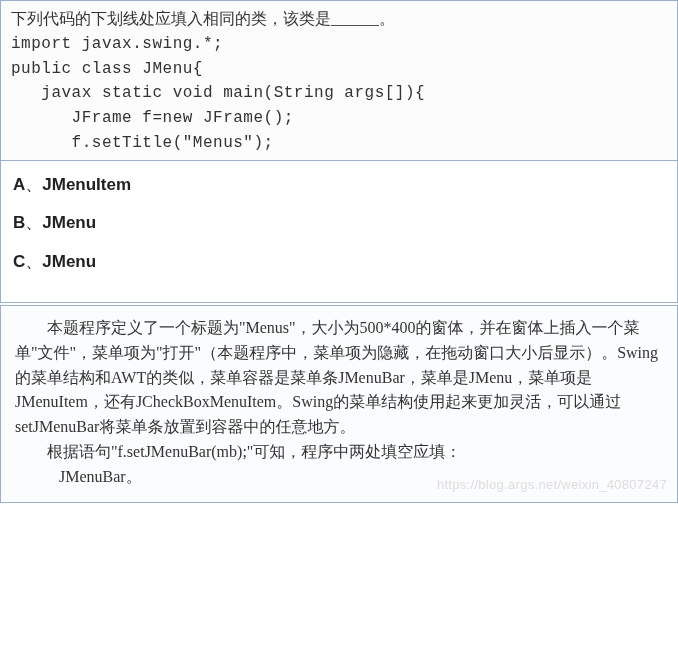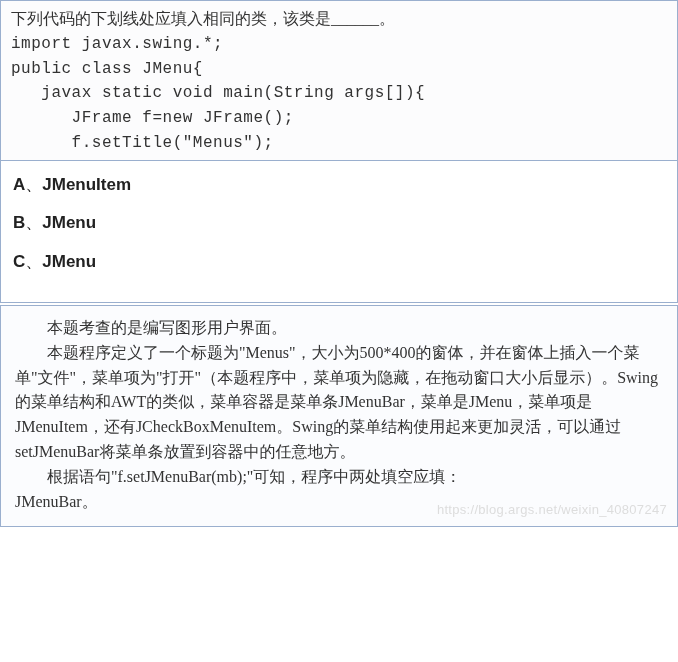--- a/index.html
+++ b/index.html
@@ -59,20 +59,21 @@
       color: #333;
       font-family: "SimSun", "宋体", serif;
       position: relative;
       margin-top: 2px;
     }
     .explain p {
       text-indent: 2em;
     }
     .explain p.noindent {
       text-indent: 0;
+      margin-left: 44px;
     }
     .watermark {
       position: absolute;
       right: 10px;
       bottom: 6px;
       color: #ddd;
       font-size: 13px;
       font-family: Arial, sans-serif;
       letter-spacing: 0.3px;
     }
@@ -95,18 +96,17 @@
   </div>
   <div class="option">
     <span>B</span><span class="sep">、</span><span>JMenu</span>
   </div>
   <div class="option">
     <span>C</span><span class="sep">、</span><span>JMenu</span>
   </div>
 </div>
 
 <div class="explain">
-  <p>本题考查的是编写图形用户界面。</p>
   <p>本题程序定义了一个标题为"Menus"，大小为500*400的窗体，并在窗体上插入一个菜单"文件"，菜单项为"打开"（本题程序中，菜单项为隐藏，在拖动窗口大小后显示）。Swing的菜单结构和AWT的类似，菜单容器是菜单条JMenuBar，菜单是JMenu，菜单项是JMenuItem，还有JCheckBoxMenuItem。Swing的菜单结构使用起来更加灵活，可以通过setJMenuBar将菜单条放置到容器中的任意地方。</p>
   <p>根据语句"f.setJMenuBar(mb);"可知，程序中两处填空应填：</p>
   <p class="noindent">JMenuBar。</p>
   <div class="watermark">https://blog.args.net/weixin_40807247</div>
 </div>
 
 </body></html>

